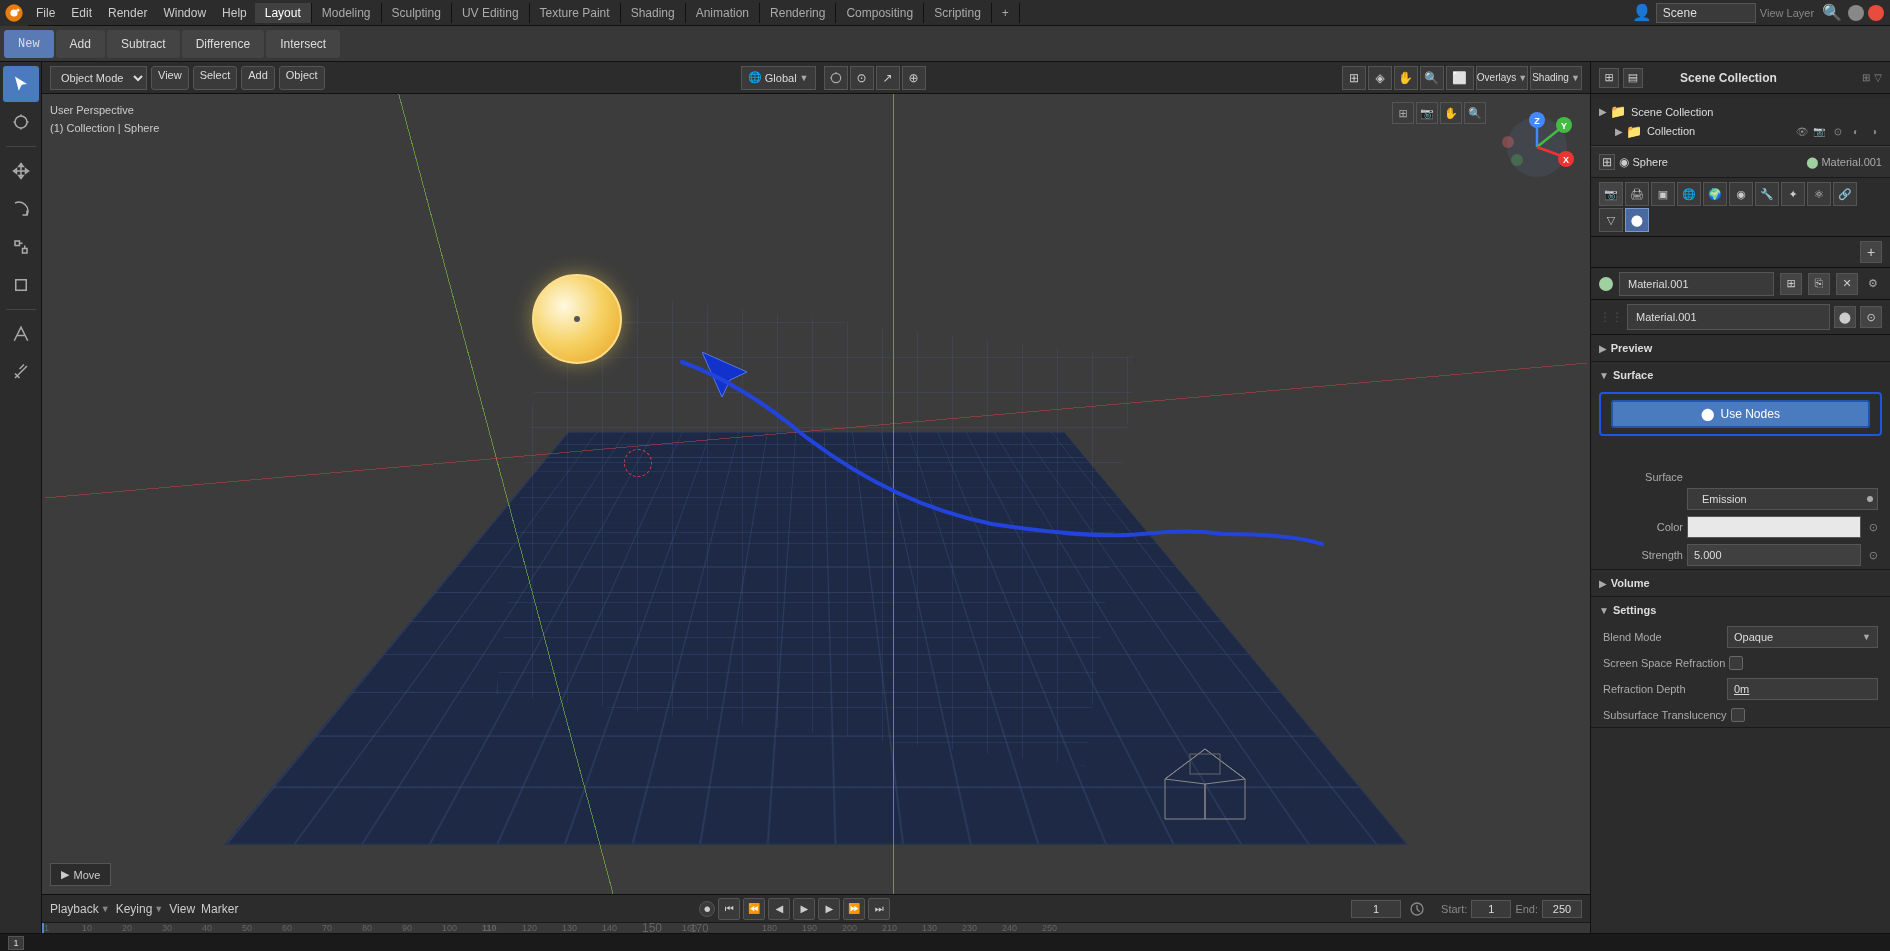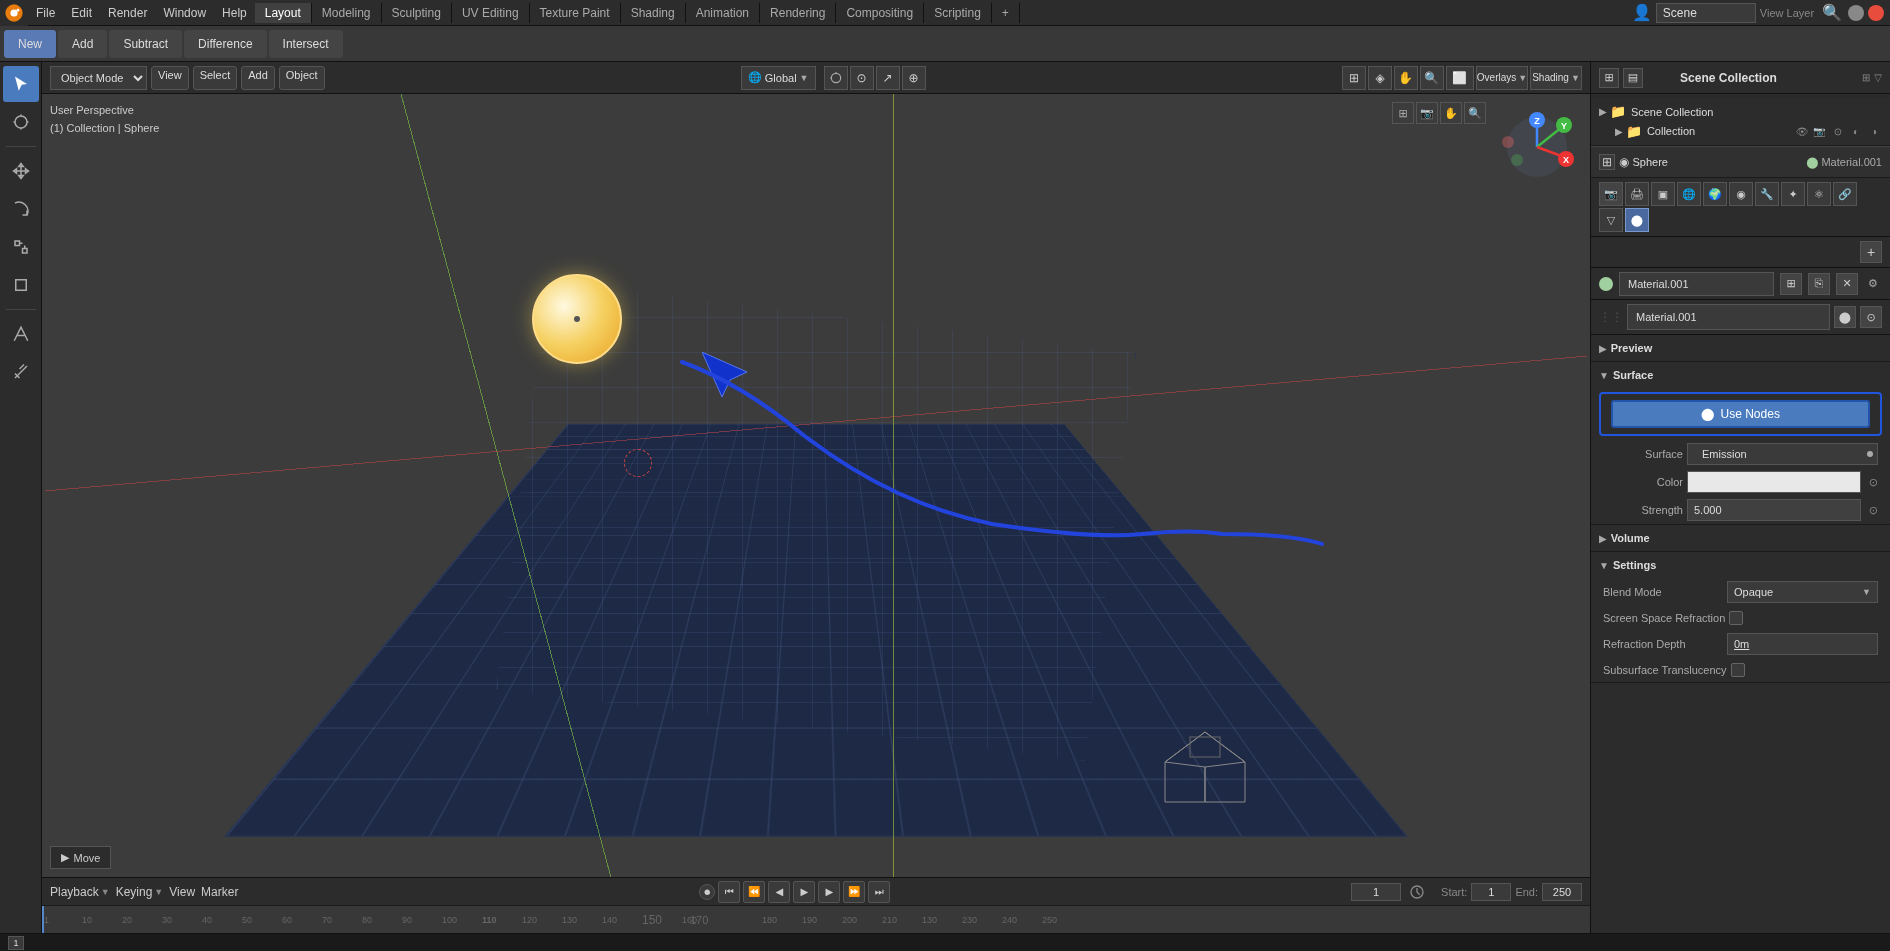--- a/index.html
+++ b/index.html
@@ -102,21 +102,21 @@
     }
     .bool-btn {
       height: 28px;
       padding: 0 14px;
       border: none;
       cursor: pointer;
       font-size: 12px;
       color: #ddd;
       border-radius: 3px;
     }
-    .bool-btn.new { background: #5a7ab5; }
+    .bool-btn.new { background: #5a7ab5; font-family: Liberation Mono, monospace; }
     .bool-btn.normal { background: #444; }
 
     
     .main-content {
       flex: 1;
       display: flex;
       overflow: hidden;
     }
 
     
@@ -286,21 +286,21 @@
       padding: 4px 10px;
       font-size: 11px;
       display: flex;
       align-items: center;
       gap: 4px;
     }
 
     
     .timeline-area {
       background: #2c2c2c;
-      height: 56px;
+      height: 39px;
       display: flex;
       flex-direction: column;
       border-top: 1px solid #111;
       flex-shrink: 0;
     }
     .timeline-header {
       height: 28px;
       display: flex;
       align-items: center;
       padding: 0 8px;
@@ -1018,21 +1018,21 @@
           <div style="border:2px solid #2255dd;border-radius:4px;padding:2px;">
             <div class="use-nodes-btn">
               <span>⬤</span>
               <span style="margin-left:6px;">Use Nodes</span>
             </div>
           </div>
         </div>
 
         <div class="prop-row">
           <span class="prop-label">Surface</span>
-          <div class="prop-value-text with-dot" style="flex:1;position:relative;display:flex;align-items:center;">
+          <div class="prop-value-text with-dot" style="flex:1;position:relative;display:flex;align-items:center;margin-top:45px;">
             <span style="font-size:11px;color:#ddd;margin-left:6px;">Emission</span>
             <span class="dot-indicator"></span>
           </div>
         </div>
 
         <div class="prop-row">
           <span class="prop-label">Color</span>
           <div class="prop-value white-bg" style="width:140px;">
           </div>
           <span style="color:#888;font-size:11px;margin-left:4px;">⊙</span>

